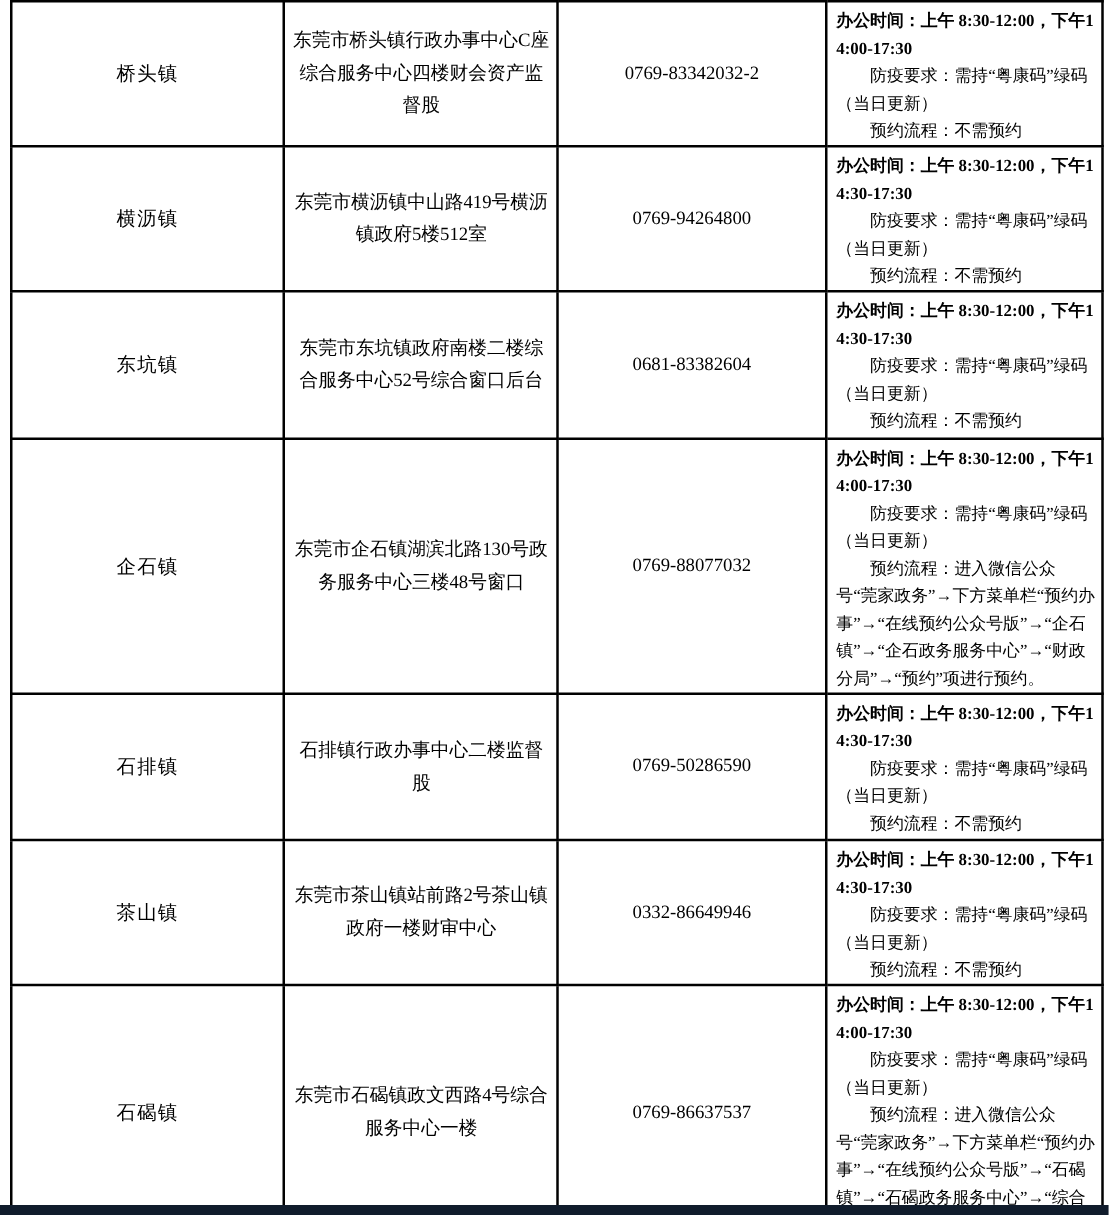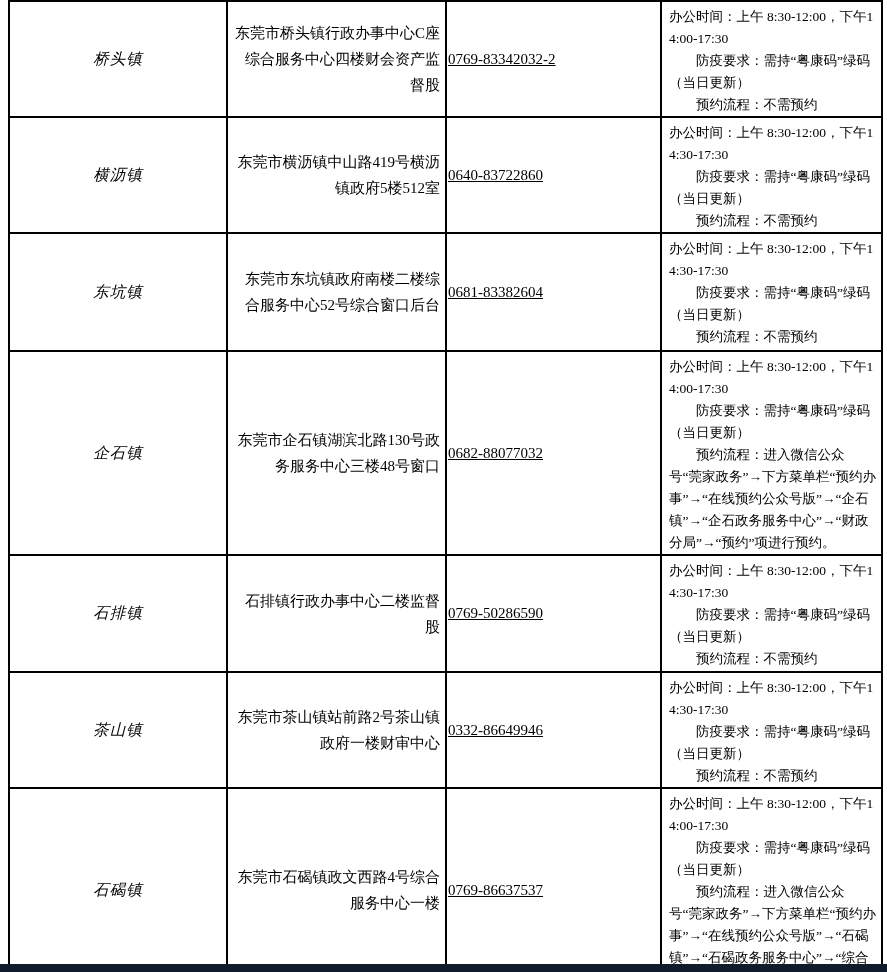--- a/index.html
+++ b/index.html
@@ -36,50 +36,50 @@
   table.svc col.c-info    { width: 221px; }
   table.svc td {
     border: 2px solid #000000;
     overflow: hidden;
   }
   td.town {
     text-align: center;
     vertical-align: middle;
     font-size: 15.5px;
     letter-spacing: 1px;
-    font-style: italic;
   }
   td.address {
-    text-align: right;
+    text-align: center;
     vertical-align: middle;
     font-size: 15px;
     line-height: 26px;
     padding: 2px 5px 2px 6px;
     word-break: break-all;
     margin-left: 24px;
   }
   td.phone {
+    text-align: center;
     vertical-align: middle;
     font-size: 15px;
-    text-decoration: underline;
   }
   td.info {
     text-align: left;
     vertical-align: top;
     font-size: 13.5px;
     line-height: 22px;
     padding: 4px 5px 0 7px;
     word-break: break-all;
   }
   td.info p {
     margin: 0;
     text-indent: 2em;
   }
   td.info p:first-child {
     text-indent: 0;
+    font-weight: bold;
   }
   tr.r-1, tr.r-2 { height: 114px; }
   tr.r-3 { height: 118px; }
   tr.r-4 { height: 200px; }
   tr.r-5 { height: 117px; }
   tr.r-6 { height: 116px; }
   tr.r-7 { height: 200px; }
   .bottom-bar {
     position: absolute;
     left: 0;
@@ -107,41 +107,41 @@
         <td class="phone">0769-83342032-2</td>
         <td class="info">
           <p>办公时间：上午 8:30-12:00，下午14:00-17:30</p>
           <p>防疫要求：需持“粤康码”绿码（当日更新）</p>
           <p>预约流程：不需预约</p>
         </td>
       </tr>
       <tr class="r-2">
         <td class="town">横沥镇</td>
         <td class="address">东莞市横沥镇中山路419号横沥镇政府5楼512室</td>
-        <td class="phone">0640-83722860</td>
+        <td class="phone">0769-94264800</td>
         <td class="info">
           <p>办公时间：上午 8:30-12:00，下午14:30-17:30</p>
           <p>防疫要求：需持“粤康码”绿码（当日更新）</p>
           <p>预约流程：不需预约</p>
         </td>
       </tr>
       <tr class="r-3">
         <td class="town">东坑镇</td>
         <td class="address">东莞市东坑镇政府南楼二楼综合服务中心52号综合窗口后台</td>
         <td class="phone">0681-83382604</td>
         <td class="info">
           <p>办公时间：上午 8:30-12:00，下午14:30-17:30</p>
           <p>防疫要求：需持“粤康码”绿码（当日更新）</p>
           <p>预约流程：不需预约</p>
         </td>
       </tr>
       <tr class="r-4">
         <td class="town">企石镇</td>
         <td class="address">东莞市企石镇湖滨北路130号政务服务中心三楼48号窗口</td>
-        <td class="phone">0682-88077032</td>
+        <td class="phone">0769-88077032</td>
         <td class="info">
           <p>办公时间：上午 8:30-12:00，下午14:00-17:30</p>
           <p>防疫要求：需持“粤康码”绿码（当日更新）</p>
           <p>预约流程：进入微信公众号“莞家政务”→下方菜单栏“预约办事”→“在线预约公众号版”→“企石镇”→“企石政务服务中心”→“财政分局”→“预约”项进行预约。</p>
         </td>
       </tr>
       <tr class="r-5">
         <td class="town">石排镇</td>
         <td class="address">石排镇行政办事中心二楼监督股</td>
         <td class="phone">0769-50286590</td>

